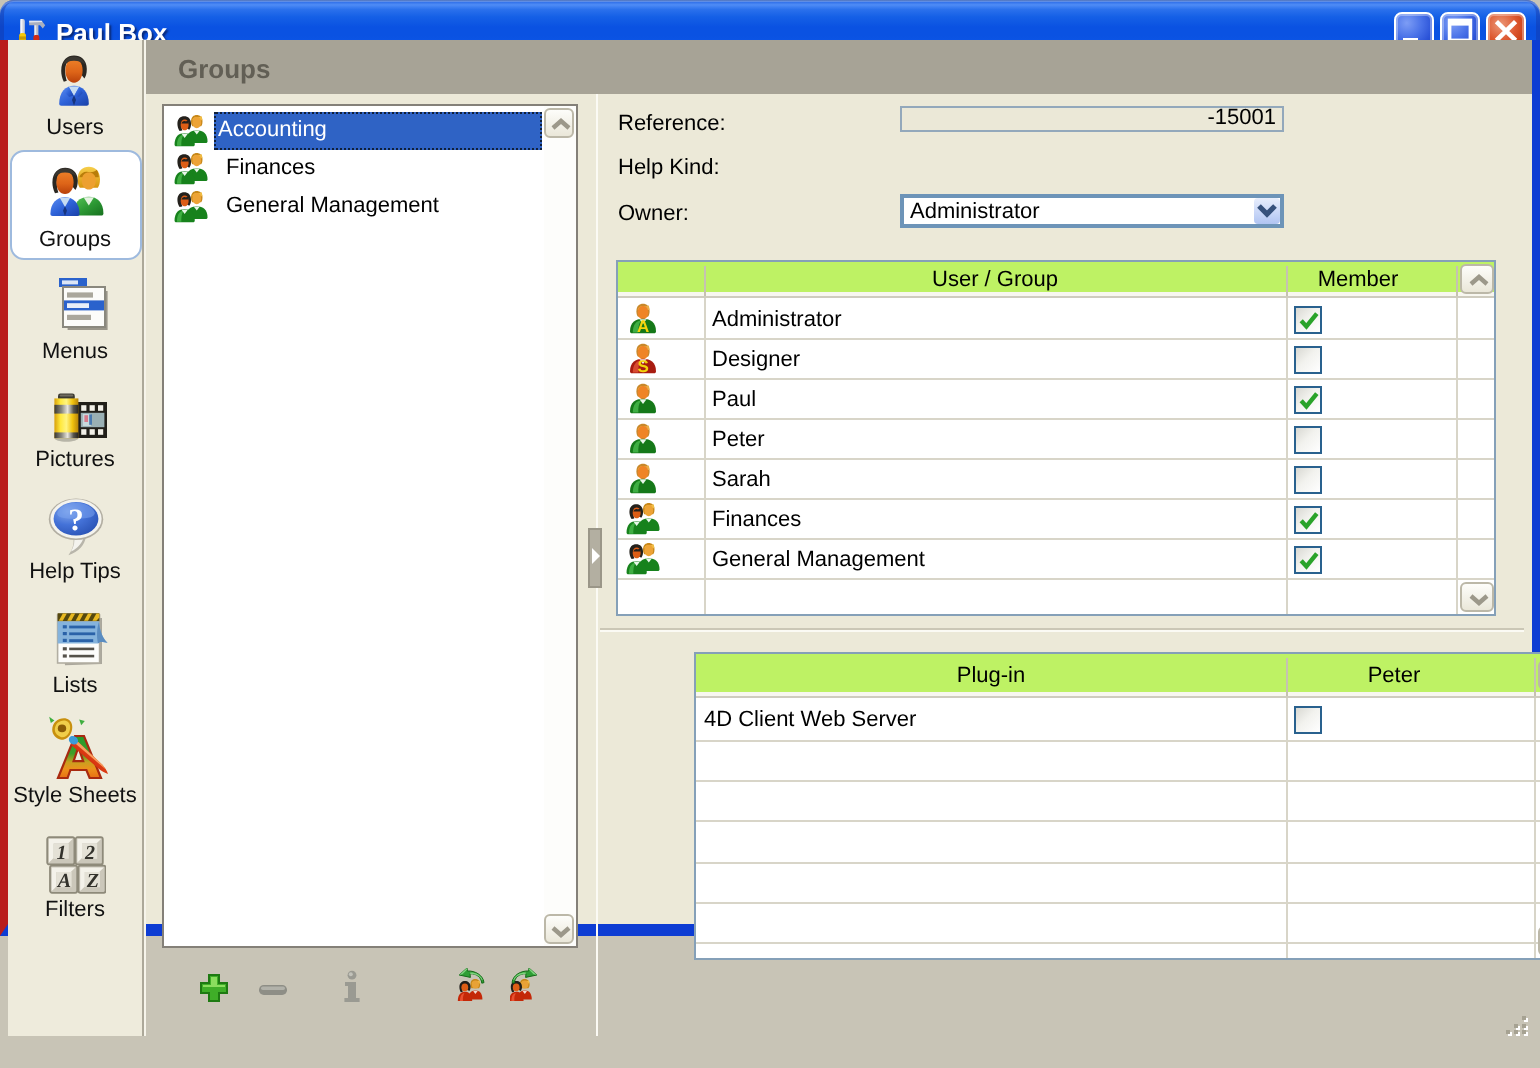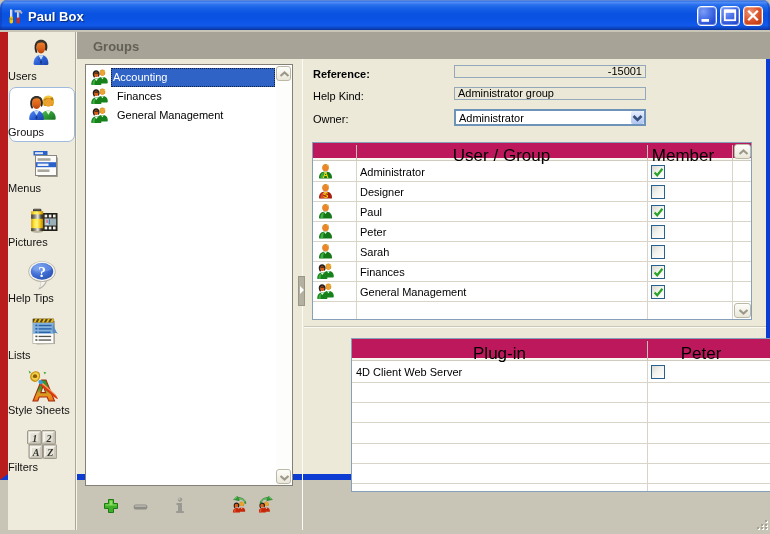--- a/index.html
+++ b/index.html
@@ -10,26 +10,26 @@
   background:linear-gradient(180deg,#16449f 0%,#2e6ee8 3%,#4f8cf6 8%,#2a70ec 16%,#1560e6 28%,#0a52e2 45%,#0a52e2 60%,#0d56e8 75%,#115ae8 85%,#0c46c4 93%,#0a39a8 98%,#08309a 100%);
   box-shadow:inset 0 1px 0 rgba(255,255,255,.25), inset 2px 0 0 rgba(20,50,160,.4), inset -2px 0 0 rgba(20,50,160,.4);
 }
 #title-ic { position:absolute; left:7px; top:8px; }
 #title-tx { position:absolute; left:28px; top:9px; color:#fff; font-size:13px; font-weight:bold; letter-spacing:0px; text-shadow:1px 1px 1px rgba(10,30,90,.8); }
 .tbtn { position:absolute; top:6px; width:20px; height:20px; border-radius:4px; border:1px solid #fff; box-shadow:inset 0 0 0 1px rgba(255,255,255,.35); }
 .tbtn.min,.tbtn.max { background:radial-gradient(circle at 30% 25%,#7d9df5 0%,#4a72e8 40%,#2b53d8 70%,#1e41bb 100%); }
 .tbtn.cls { background:radial-gradient(circle at 35% 30%,#eb9878 0%,#dd5830 45%,#cc4318 70%,#b03610 100%); }
 #bt-min { left:697px; } #bt-max { left:720px; } #bt-cls { left:743px; }
 
-#frame { position:absolute; left:0; top:32px; width:770px; height:448px;
-  border-left:8px solid #b91c1c; border-right:4px solid #0d3cd3; border-bottom:6px solid #0d3cd3; background:#ece9d8; }
+#frame { position:absolute; left:0; top:20px; width:770px; height:448px;
+  border-left:4px solid #b91c1c; border-right:4px solid #0d3cd3; border-bottom:6px solid #0d3cd3; background:#ece9d8; }
 #content { position:absolute; left:0; top:0; width:762px; height:498px; }
 
 #sidebar { position:absolute; left:0; top:0; width:68px; height:498px; background:#eeebdc; border-right:1px solid #aca899; box-shadow:1px 0 0 #f6f4ea; }
-.sb-lab { position:absolute; left:0; width:67px; font-size:11px; color:#111; }
+.sb-lab { position:absolute; left:0; width:67px; text-align:center; font-size:11px; color:#111; }
 .sb-ic { position:absolute; }
 #sb-sel { position:absolute; left:1px; top:55px; width:66px; height:55px; background:#fff; border:1px solid #9ebade; border-radius:7px; }
 
 #hdr { position:absolute; left:69px; top:0; width:693px; height:27px; background:#a7a396; }
 #hdr span { position:absolute; left:16px; top:7px; font-size:13px; font-weight:bold; color:#625f55; }
 
 #listbox { position:absolute; left:77px; top:32px; width:208px; height:422px; background:#fff; border:1px solid #848078;padding-left:32px; }
 .lrow { position:absolute; left:2px; height:19px; font-size:11px; color:#000; }
 .lrow .ic { position:absolute; left:3px; top:1px; }
 .lrow .tx { position:absolute; left:29px; top:3px; white-space:nowrap; }
@@ -48,21 +48,21 @@
 .flab { position:absolute; left:305px; font-size:11px; color:#000; }
 .field { position:absolute; left:446px; width:192px; font-size:11px; color:#000; }
 #f-ref { top:33px; height:13px; background:#ebe8d7; border:1px solid #93a8bb; text-align:right; padding:0 3px; line-height:11px; }
 #f-kind { top:55px; height:13px; background:#ebe8d7; border:1px solid #93a8bb; padding:0 3px; line-height:11px; }
 #f-owner { top:77px; height:17px; background:#fff; border:2px solid #6d94b8; padding:1px 3px; line-height:12px; }
 #f-arrow { position:absolute; left:623px; top:79px; width:13px; height:13px; border-radius:2px; background:linear-gradient(180deg,#e8eefc 0%,#ccd9f8 50%,#b0c4f2 100%); }
 
 .tbl { position:absolute; left:304px; width:440px; background:#fff; border:1px solid #85a0b8; }
 #tbl1 { top:110px; height:178px; }
 #tbl2 { top:306px; height:154px;margin-left:39px; }
-.thead { position:absolute; left:0; top:0; width:438px; background:#be185d; border-bottom:1px solid #cfccbf; box-shadow:inset 0 -2px 0 #f8f7f0; font-size:17px; color:#000; }
+.thead { position:absolute; left:0; top:0; width:438px; background:#bef264; border-bottom:1px solid #cfccbf; box-shadow:inset 0 -2px 0 #f8f7f0; font-size:11px; color:#000; }
 .thead .ht { position:absolute; top:3px; text-align:center; }
 .thead .hsep { position:absolute; top:2px; width:1px; background:#c6c2b2; }
 .grid-h { position:absolute; left:0; width:438px; height:1px; background:#d8d5c8; }
 .grid-v { position:absolute; width:1px; background:#d8d5c8; }
 .trow { position:absolute; font-size:11px; color:#000; white-space:nowrap; }
 .cb { position:absolute; width:14px; height:14px; background:linear-gradient(135deg,#d8d8d2 0%,#f2f2ee 45%,#ffffff 100%); border:1px solid #29618e; }
 .cb svg { position:absolute; left:0px; top:0px; }
 
 .dot { position:absolute; width:2px; height:2px; background:#a6a292; box-shadow:1px 1px 0 #ffffff; }
 </style>
@@ -348,25 +348,24 @@
       </svg>
       <svg style="position:absolute;left:145px;top:0px;" width="17" height="17" viewBox="0 0 17 17">
             <use href="#uarrL"></use>
           </svg>
       <svg style="position:absolute;left:174px;top:0px;" width="17" height="17" viewBox="0 0 17 17">
             <use href="#uarrR"></use>
           </svg>
     </div>
     <div id="split-line"></div>
     <div id="split-hd"></div>
-    <div class="flab" style="top:36px;font-weight:bold;">Reference:</div>
+    <div class="flab" style="top:36px;">Reference:</div>
     <div class="flab" style="top:58px;">Help Kind:</div>
     <div class="flab" style="top:81px;">Owner:</div>
     <div class="field" id="f-ref">-15001</div>
-    <div class="field" id="f-kind">Administrator group</div>
     <div class="field" id="f-owner">Administrator</div>
     <div id="f-arrow"><svg width="13" height="13" viewBox="0 0 13 13">
             <path d="M2.5 4 L6.5 8 L10.5 4" fill="none" stroke="#36517c" stroke-width="2.6"></path>
           </svg></div>
     <div style="position:absolute;left:296px;top:294px;width:462px;height:1px;background:#cbc7b6;box-shadow:0 1px 0 #fbfaf4;"></div>
     <div class="tbl" id="tbl1">
       <div class="thead" style="height:18px;">
         <div class="ht" style="left:43px;width:291px;">User / Group</div>
         <div class="ht" style="left:334px;width:72px;">Member</div>
         <div class="hsep" style="left:43px;height:15px;"></div>

